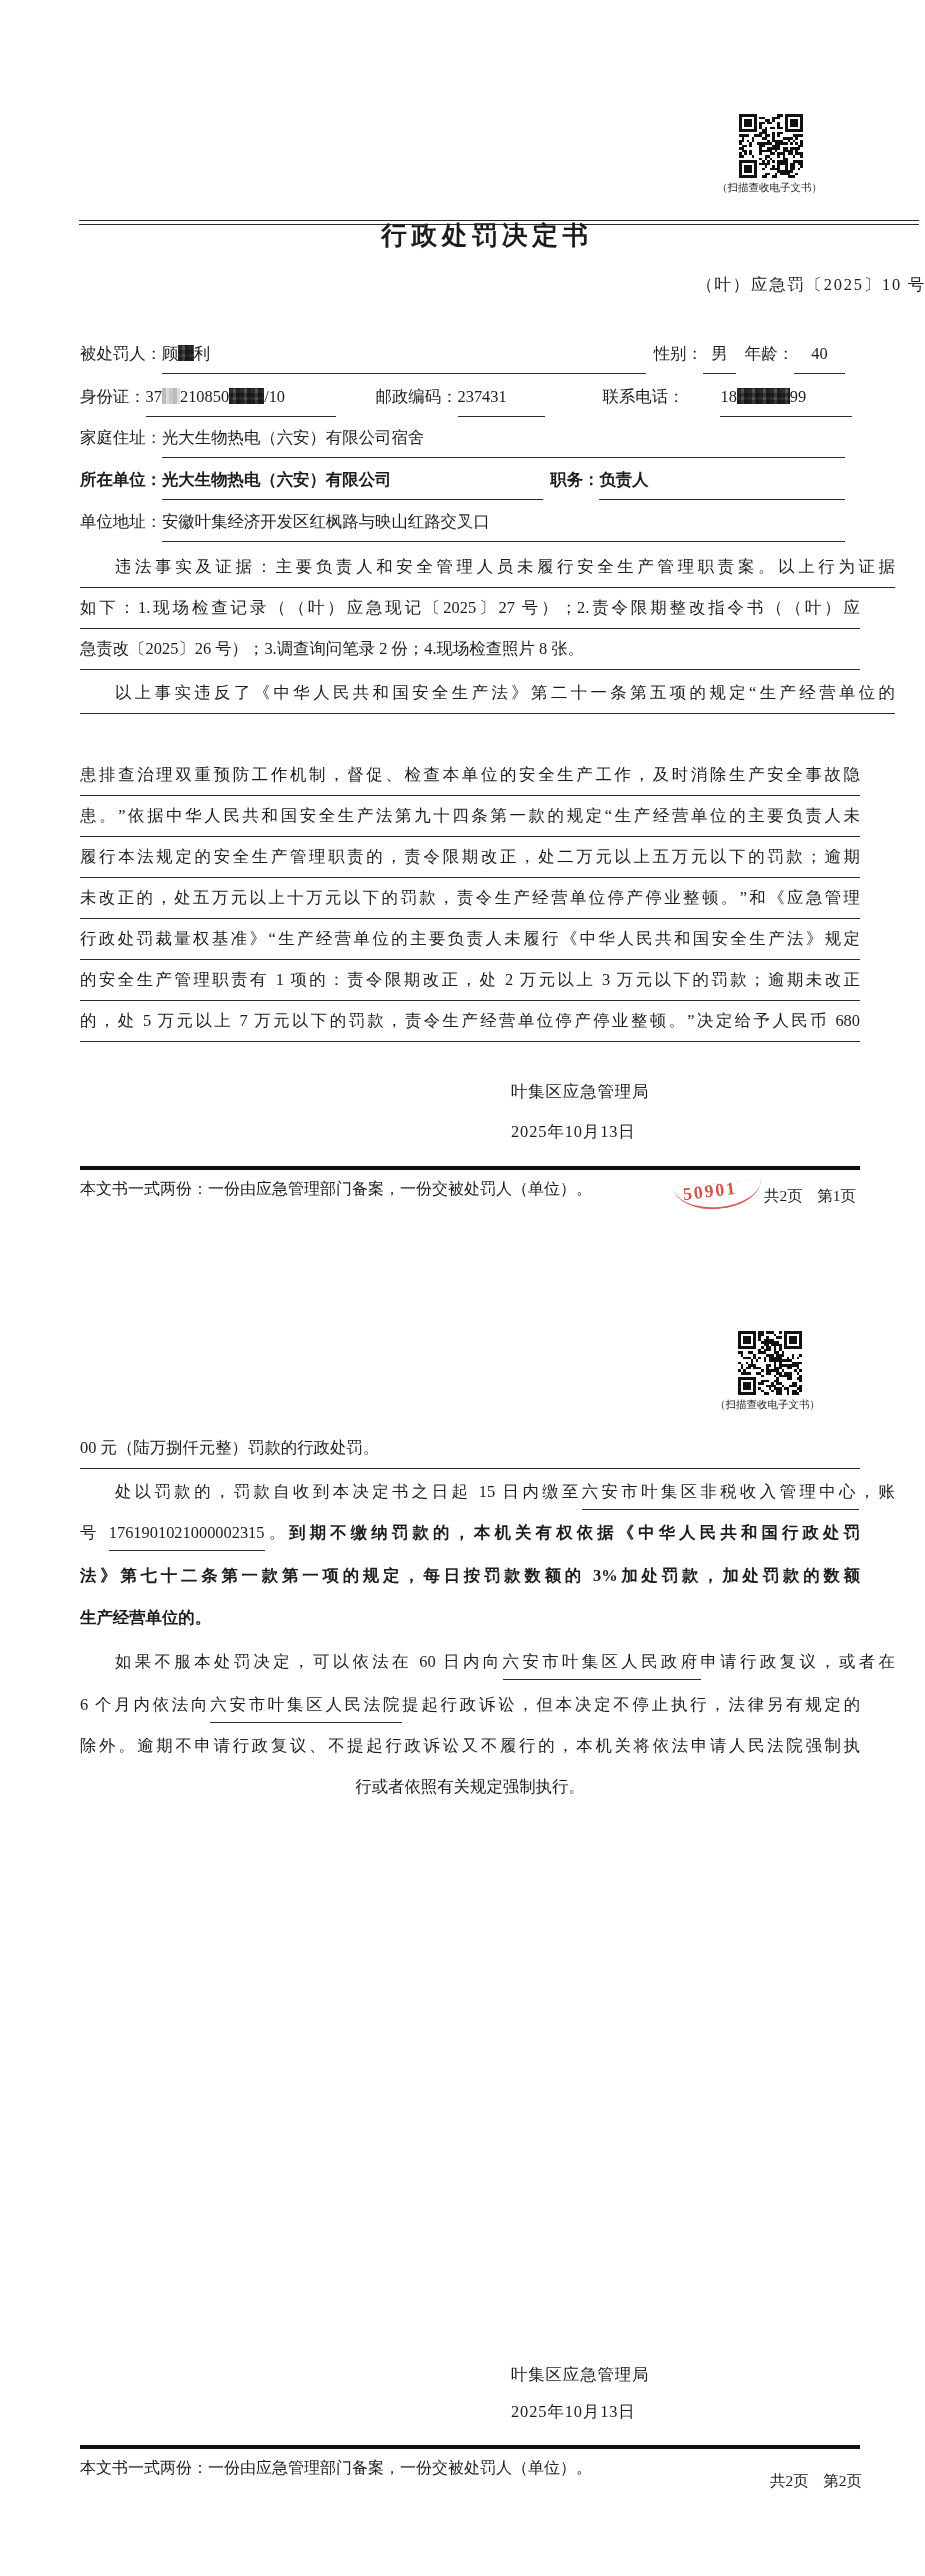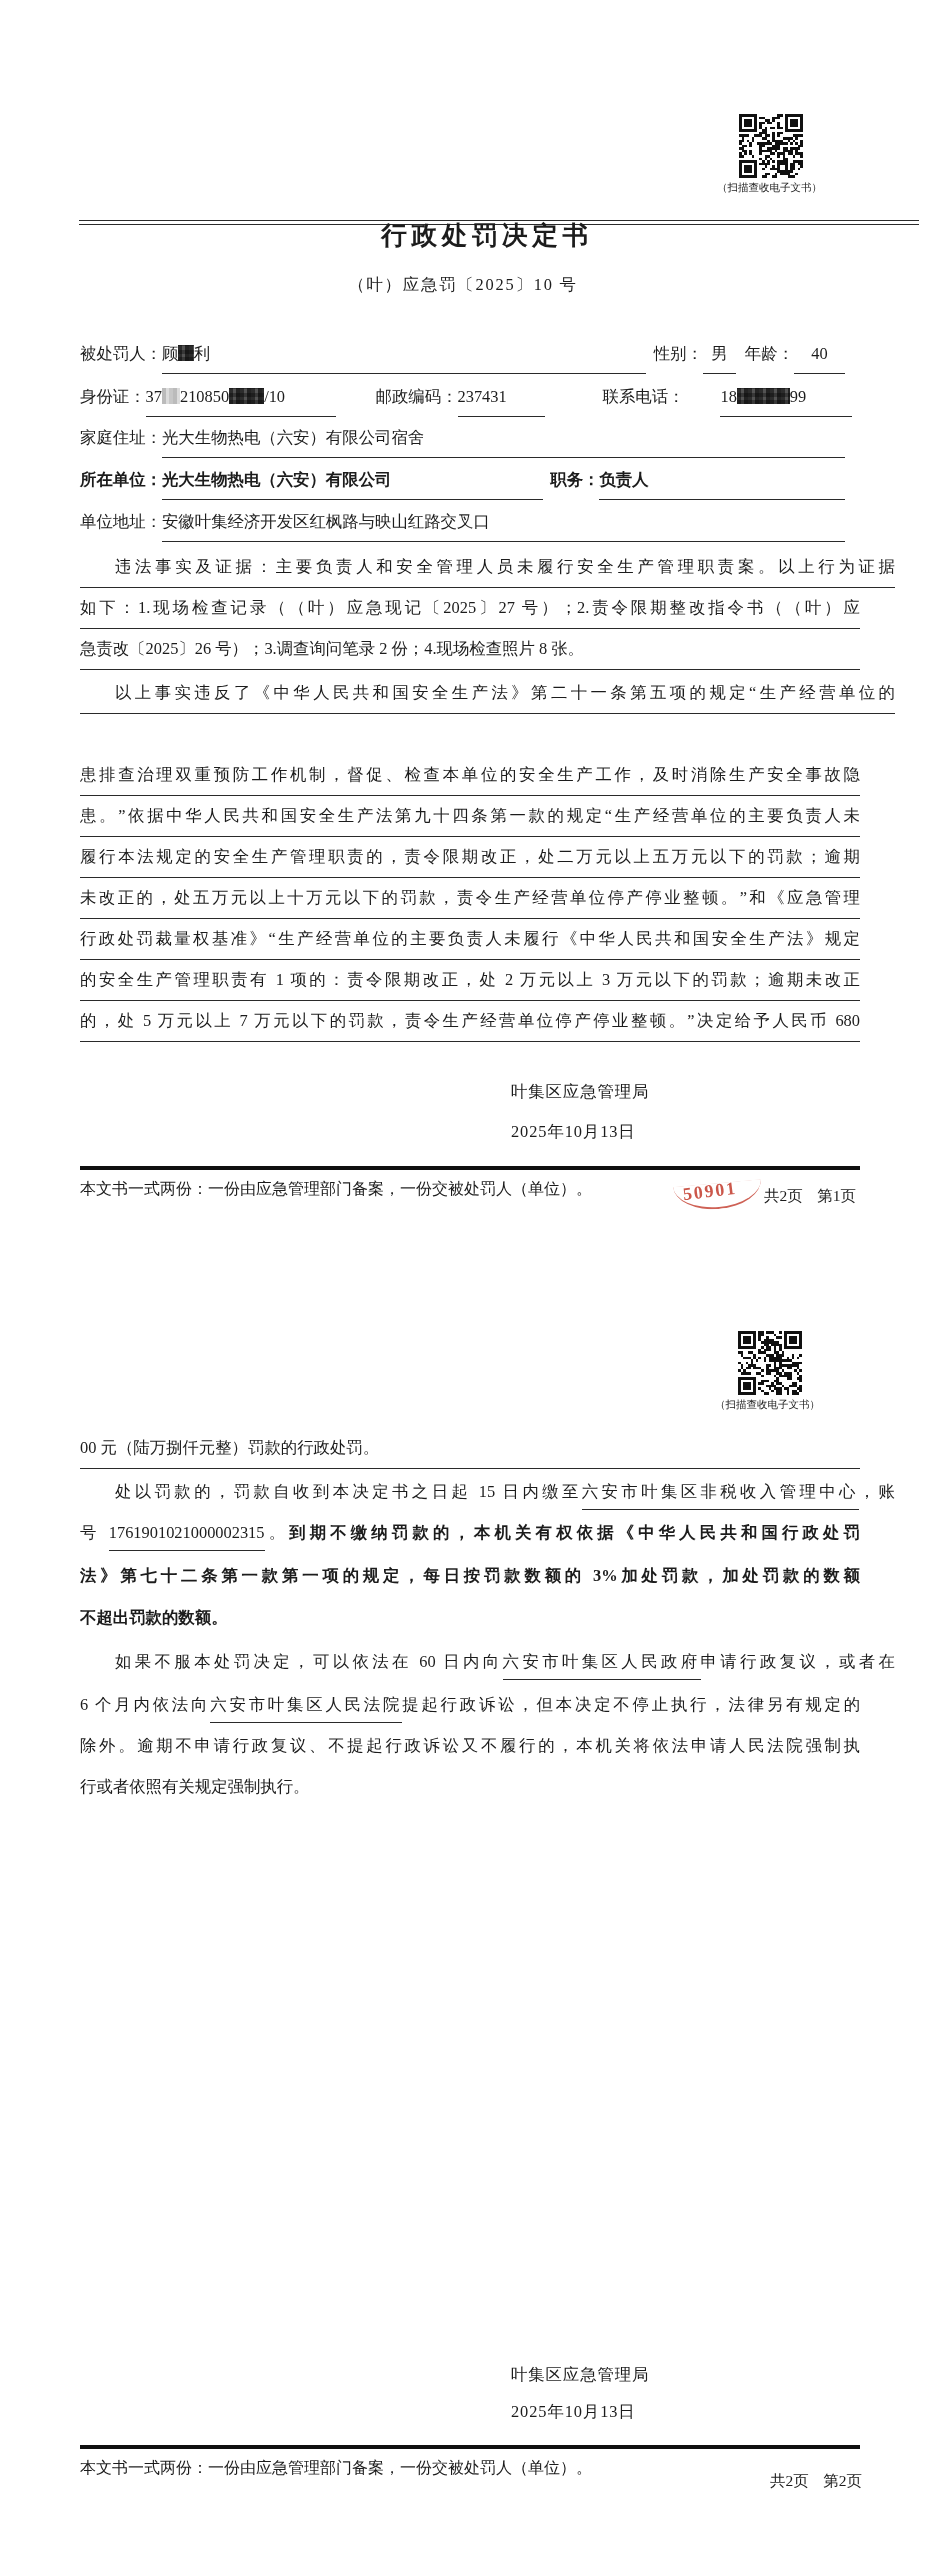--- a/index.html
+++ b/index.html
@@ -8,21 +8,21 @@
     font-family:"Liberation Serif","DejaVu Serif",serif;color:#1c1c1c;
     overflow:hidden;
   }
   .abs{position:absolute;}
   
   .qr{width:64px;height:64px;}
   .qr svg{display:block;width:64px;height:64px;}
   .qrcap{font-size:10.5px;color:#222;width:119px;text-align:center;letter-spacing:0;}
   .title{left:0;width:926px;text-align:center;font-size:27px;font-weight:bold;letter-spacing:2.7px;}
   .subtitle{left:0;width:926px;text-align:center;font-size:25.6px;font-weight:bold;letter-spacing:4.6px;}
-  .docno{left:0;width:926px;text-align:center;font-size:16.4px;letter-spacing:1.8px;}
+  .docno{left:0;width:926px;text-align:right;font-size:16.4px;letter-spacing:1.8px;}
   .dline{left:79px;width:840px;height:2.7px;border-top:1.8px solid #2b2b2b;border-bottom:1.8px solid #2b2b2b;}
   
   .frow{left:80px;width:765px;height:41px;line-height:41px;display:flex;font-size:16.4px;white-space:nowrap;}
   .lbl{flex:none;}
   .val{border-bottom:0.9px solid #2a2a2a;overflow:hidden;flex:none;}
   .grow{flex:1;}
   .ctr{text-align:center;}
   .ml8{margin-left:7.3px;} .ml10{margin-left:9px;}
   .w36{width:33px;} .w56{width:51px;} .w208{width:190px;} .w95{width:87px;} .w145{width:132px;margin-left:36px;} .w417{width:381px;}
   .mr44{margin-right:40px;} .mr64{margin-right:58px;}
@@ -566,26 +566,26 @@
         <rect x="2" y="20" width="3" height="3"></rect>
       </svg>
     </div>
   <div class="abs qrcap" style="left:708px;top:1398px;">（扫描查收电子文书）</div>
 
   <div class="abs bline" style="top:1427px;">00 元（陆万捌仟元整）罚款的行政处罚。</div>
 
   <div class="abs tline ind fill" style="top:1471px;"><span>处以罚款的，罚款自收到本决定书之日起 15 日内缴至</span><span class="u">六安市叶集区非税收入管理中心</span><span>，账</span></div>
   <div class="abs tline fill" style="top:1512px;"><span>号 </span><span class="u">1761901021000002315</span><span>。</span><span class="b">到期不缴纳罚款的，本机关有权依据《中华人民共和国行政处罚</span></div>
   <div class="abs tline fill b" style="top:1555px;">法》第七十二条第一款第一项的规定，每日按罚款数额的 3%加处罚款，加处罚款的数额</div>
-  <div class="abs tline b" style="top:1597px;">不超出罚款的数额。</div>
+  <div class="abs tline b" style="top:1597px;">生产经营单位的。</div>
 
   <div class="abs tline ind fill" style="top:1641px;"><span>如果不服本处罚决定，可以依法在 60 日内向</span><span class="u">六安市叶集区人民政府</span><span>申请行政复议，或者在</span></div>
   <div class="abs tline fill" style="top:1684px;"><span>6 个月内依法向</span><span class="u">六安市叶集区人民法院</span><span>提起行政诉讼，但本决定不停止执行，法律另有规定的</span></div>
   <div class="abs tline fill" style="top:1725px;">除外。逾期不申请行政复议、不提起行政诉讼又不履行的，本机关将依法申请人民法院强制执</div>
-  <div class="abs tline" style="top:1766px;">行或者依照有关规定强制执行。</div>
+  <div class="abs tline" style="top:1766px;text-align:center;">行或者依照有关规定强制执行。</div>
 
   <div class="abs sign" style="top:2364px;">叶集区应急管理局</div>
   <div class="abs sign" style="top:2401px;">2025年10月13日</div>
 
   <div class="abs thick" style="top:2445px;"></div>
   <div class="abs note" style="top:2457px;">本文书一式两份：一份由应急管理部门备案，一份交被处罚人（单位）。</div>
   <div class="abs pages" style="right:64px;top:2470px;">
     <span>共2页</span><span style="display:inline-block;width:14.6px;"></span><span>第2页</span>
   </div>
 

